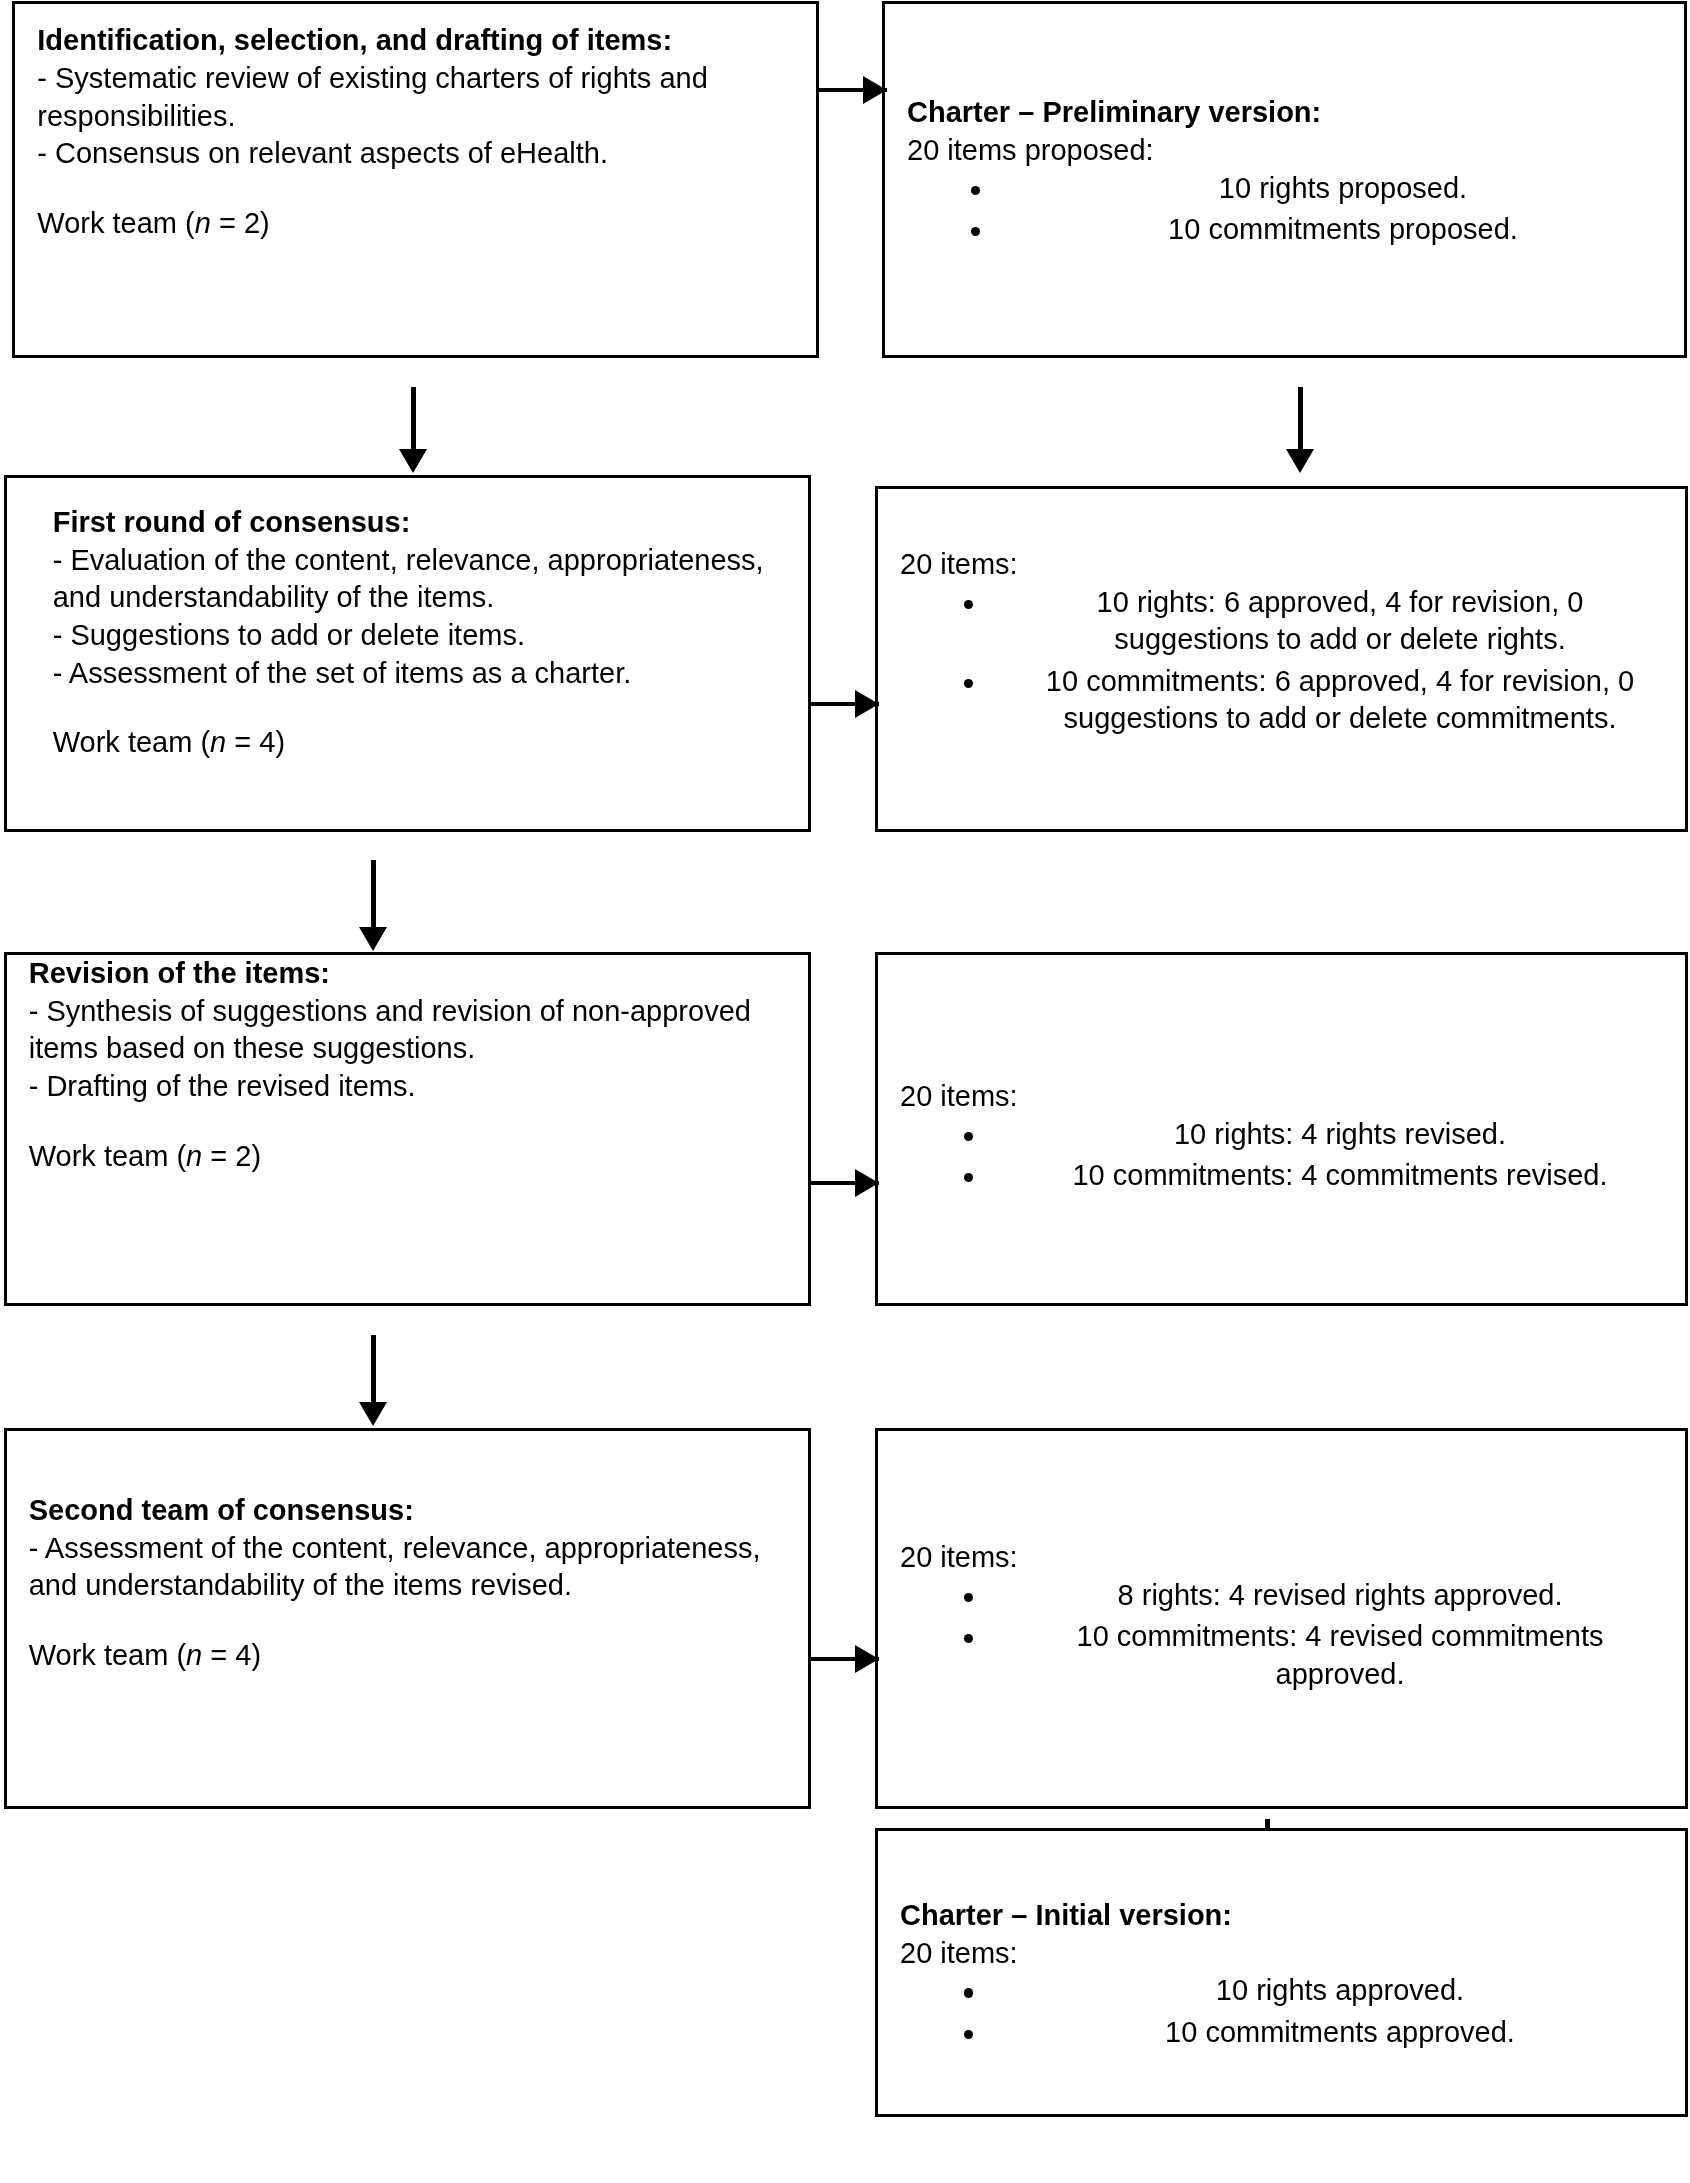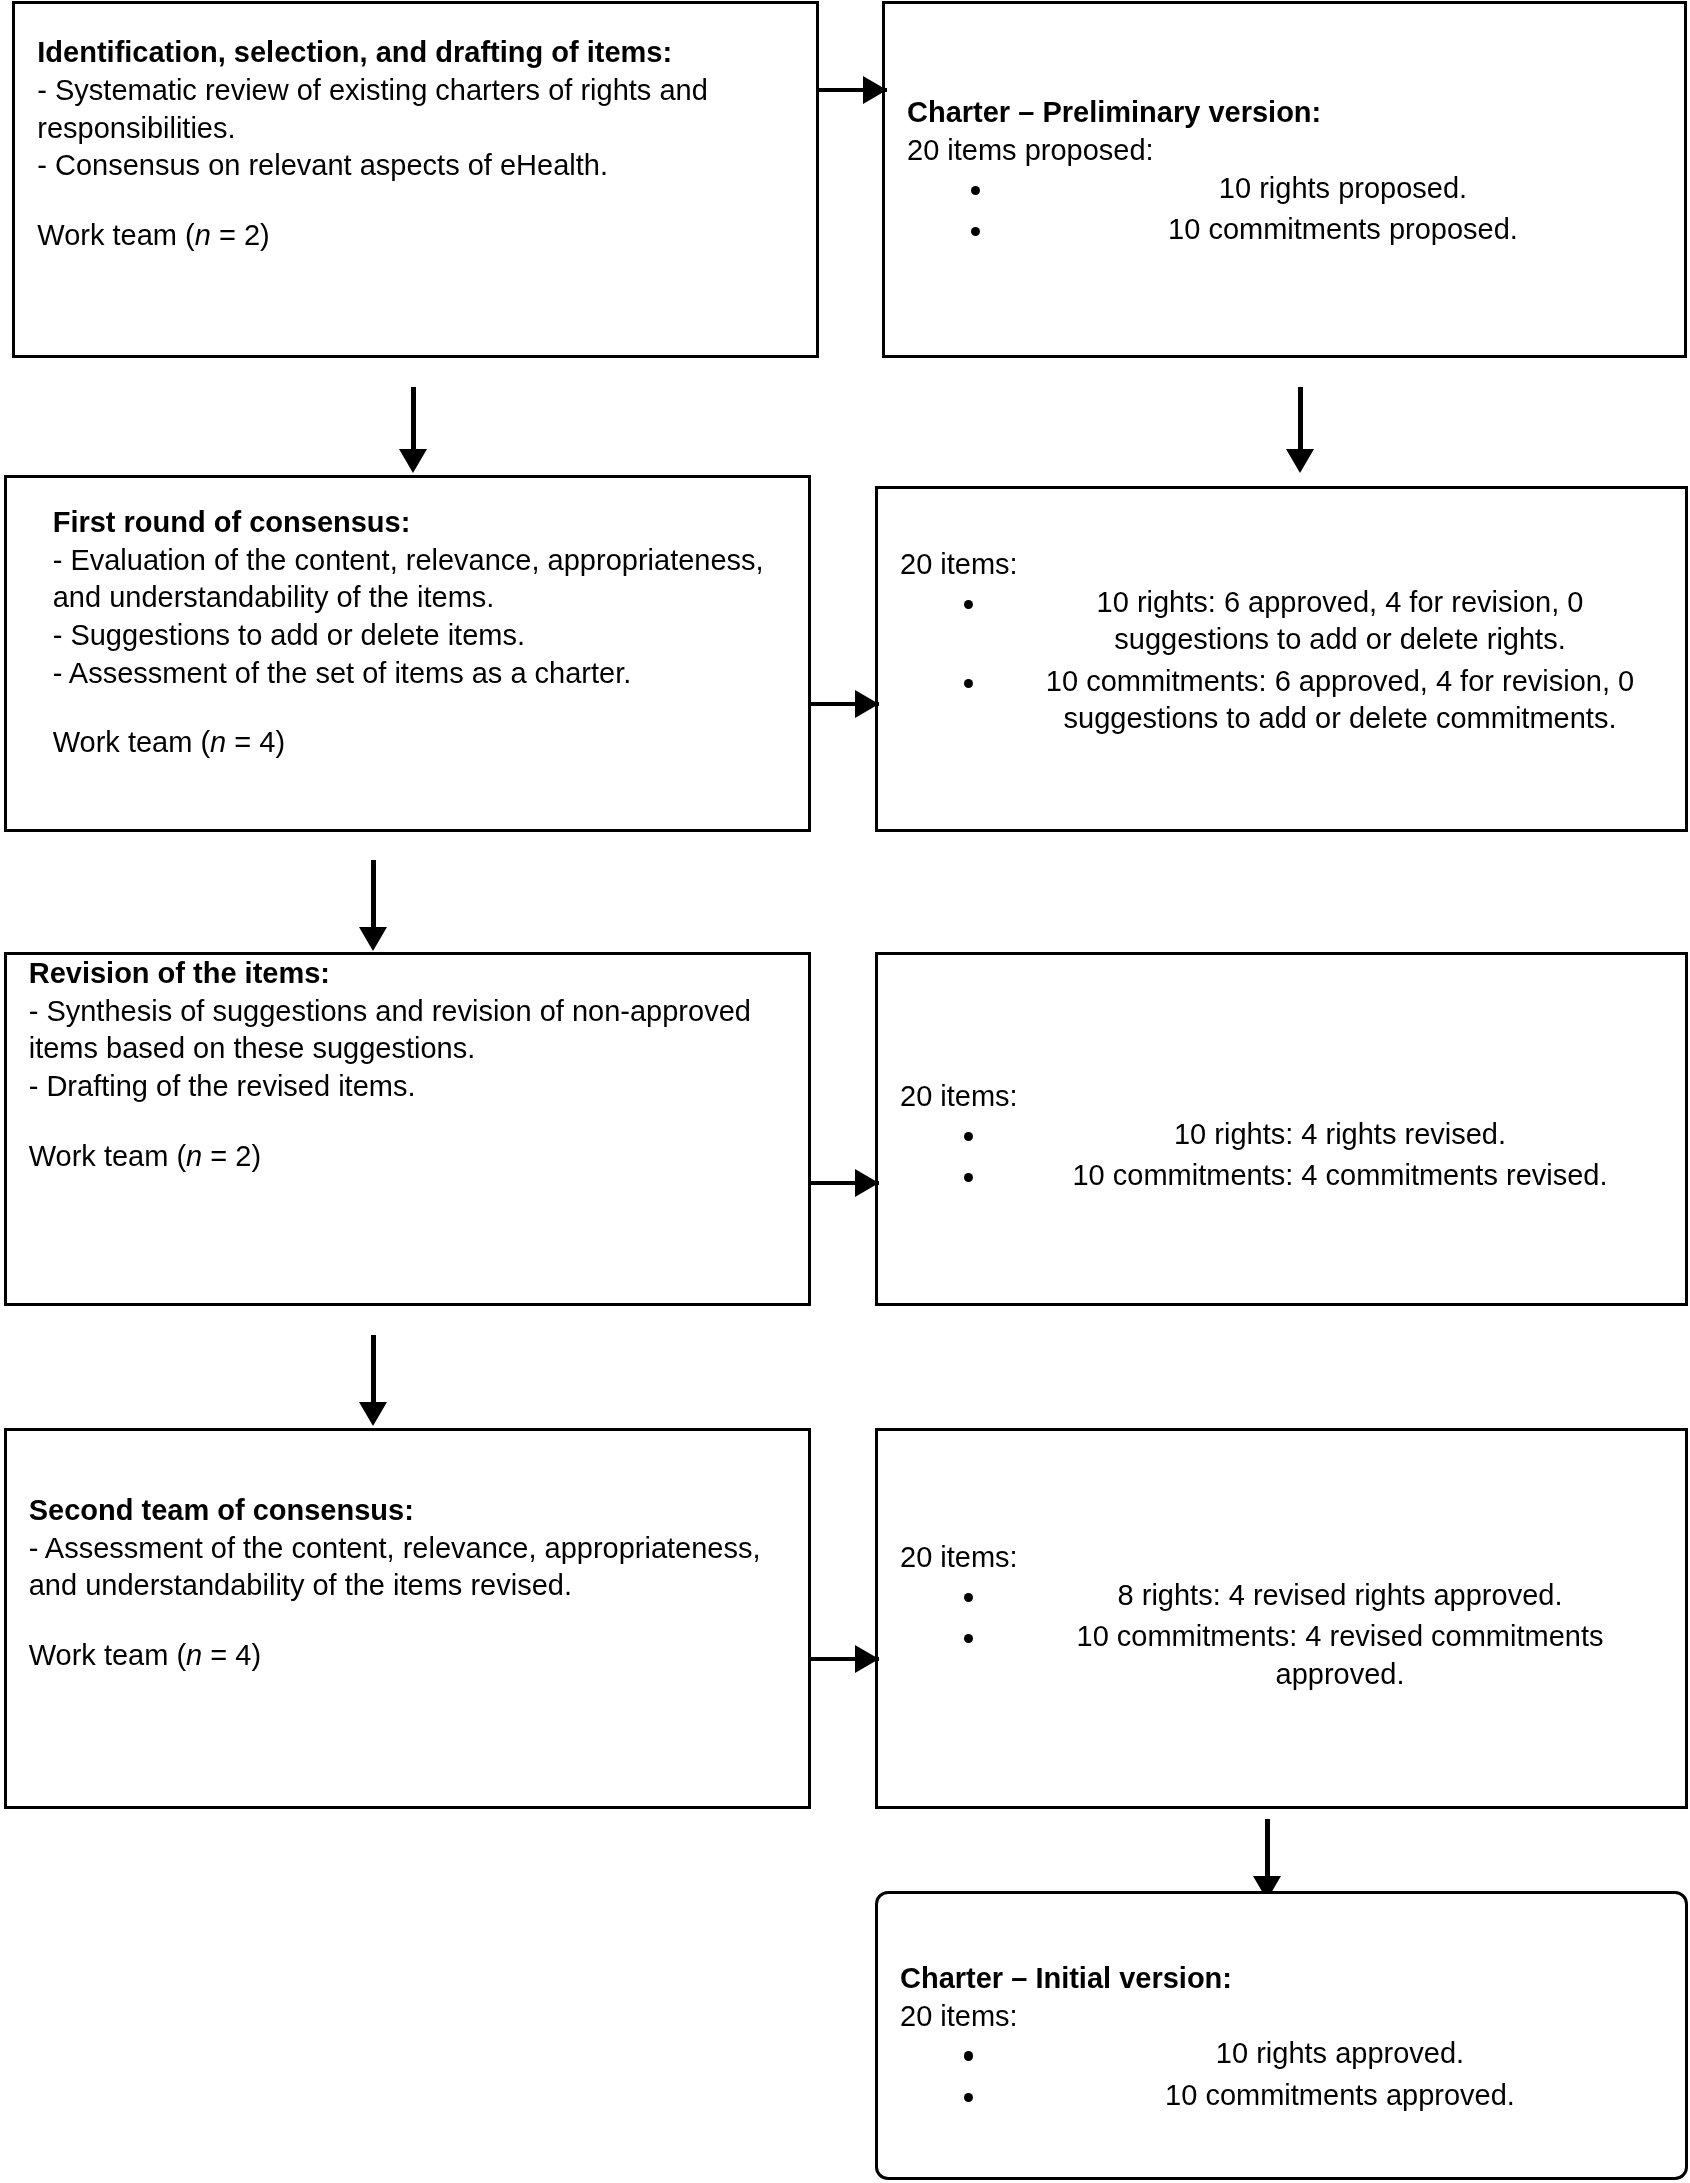--- a/index.html
+++ b/index.html
@@ -104,21 +104,21 @@
     border-bottom: 14px solid transparent;
     border-left: 24.6px solid #000000;
   }
 </style>
 </head>
 <body>
 
 <div id="page">
 
   <div class="box" style="left:12.3px; top:1.2px; width:807px; height:357px;">
-    <div class="box-inner" style="padding-top:30px;">
+    <div class="box-inner" style="padding-top:18px;">
       <span class="ttl">Identification, selection, and drafting of items:</span>
       <span class="ln">- Systematic review of existing charters of rights and responsibilities.</span>
       <span class="ln">- Consensus on relevant aspects of eHealth.</span>
       <span class="spacer"></span>
       <span class="ln"><span>Work team (</span><span class="ital">n</span><span> = 2)</span></span>
     </div>
   </div>
 
   <div class="box" style="left:882px; top:1.2px; width:805px; height:357px;">
     <div class="box-inner" style="padding-top:90px;">
@@ -229,21 +229,21 @@
   <div class="h-arrow" style="left:809px; top:1631px; width:70px; height:55px;">
     <div class="shaft" style="width:70px;"></div>
     <div class="head"></div>
   </div>
 
   <div class="v-arrow" style="left:1251px; top:1819px; width:32px; height:81px;">
     <div class="shaft" style="height:59px;"></div>
     <div class="head"></div>
   </div>
 
-  <div class="box" style="left:875px; top:1891px; width:813px; height:289px;border-radius:13px;">
+  <div class="box" style="left:875px; top:1828px; width:813px; height:289px;">
     <div class="box-inner" style="padding-top:66px;">
       <span class="ttl">Charter – Initial version:</span>
       <span class="ln">20 items:</span>
       <ul class="bullets">
         <li>10 rights approved.</li>
         <li>10 commitments approved.</li>
       </ul>
     </div>
   </div>
 

